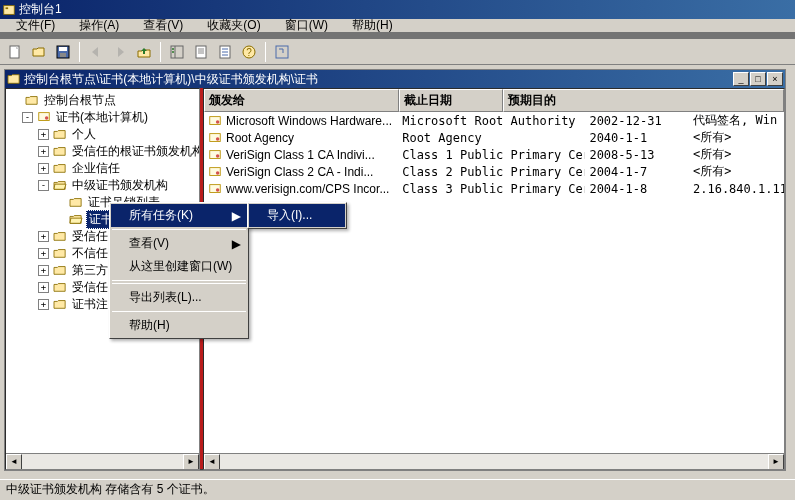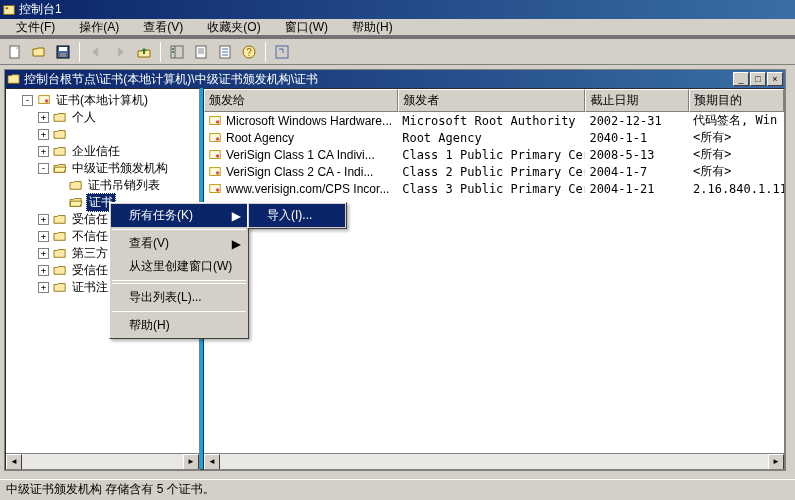--- a/index.html
+++ b/index.html
@@ -4,51 +4,51 @@
 <style>
 * { margin: 0; padding: 0; box-sizing: border-box; font-family: "Microsoft YaHei", "SimSun", Arial, sans-serif; }
 body { width: 795px; height: 500px; background: #d4d0c8; overflow: hidden; font-size: 12px; }
 
 .titlebar { height: 19px; background: linear-gradient(to right, #0a246a, #3a6ea5); color: white; display: flex; align-items: center; padding: 0 2px; }
 .titlebar .icon { width: 14px; height: 14px; margin-right: 3px; display: inline-flex; align-items: center; justify-content: center; }
 .titlebar .title { flex: 1; font-size: 12px; }
 .win-btns { display: flex; gap: 1px; }
 .win-btn { width: 16px; height: 14px; background: #d4d0c8; border: 1px solid; border-color: #fff #404040 #404040 #fff; font-size: 9px; line-height: 12px; text-align: center; color: black; cursor: pointer; }
 
-.menubar { height: 20px; background: #d4d0c8; display: flex; align-items: center; padding: 0 4px; border-bottom: 4px solid #737373; }
+.menubar { height: 20px; background: #d4d0c8; display: flex; align-items: center; padding: 0 4px; border-bottom: 7px solid #737373; }
 .menubar span { padding: 2px 6px; cursor: pointer; }
 
 .toolbar { height: 26px; background: #d4d0c8; display: flex; align-items: center; padding: 0 4px; gap: 2px; border-bottom: 1px solid #808080; }
 .tool-sep { width: 1px; height: 20px; background: #808080; margin: 0 3px; border-right: 1px solid #fff; }
 .tool-btn { width: 22px; height: 22px; display: inline-flex; align-items: center; justify-content: center; cursor: pointer; }
 .tool-btn svg { width: 16px; height: 16px; }
 .tool-btn.disabled { opacity: 0.4; cursor: default; }
 
 .workspace { position: relative; padding: 4px; height: 414px; }
 
-.mdi-child { position: absolute; border: 1px solid #808080; box-shadow: inset 1px 1px 0 #fff, inset -1px -1px 0 #404040; background: #0ea5e9; }
+.mdi-child { position: absolute; border: 1px solid #808080; box-shadow: inset 1px 1px 0 #fff, inset -1px -1px 0 #404040; background: #b91c1c; }
 .mdi-child .titlebar { height: 18px; }
 
 .child-body { display: flex; height: calc(100% - 18px); }
 
 .tree-panel { width: 195px; background: white; border: 1px inset #808080; overflow: auto; font-size: 12px; position: relative; }
 .tree { padding: 2px; }
 .tree-node { display: flex; align-items: center; white-space: nowrap; height: 16px; margin: 1px 0; }
 .expander { width: 11px; height: 11px; border: 1px solid #808080; background: white; text-align: center; line-height: 9px; font-size: 9px; margin-right: 3px; cursor: pointer; flex-shrink: 0; font-family: monospace; }
 .expander.leaf { visibility: hidden; }
 .tree-icon { width: 16px; height: 14px; margin-right: 2px; display: inline-flex; align-items: center; justify-content: center; flex-shrink: 0; }
 .tree-label { padding: 0 2px; cursor: pointer; }
 .tree-label.selected { background: #0a246a; color: white; border: 1px dotted #fff; }
 .indent-0 { padding-left: 2px; }
 .indent-1 { padding-left: 14px; }
 .indent-2 { padding-left: 30px; }
 .indent-3 { padding-left: 46px; }
 
 .list-panel { flex: 1; background: white; border: 1px inset #808080; margin-left: 3px; overflow: auto; font-size: 12px; position: relative; }
-.list-header { display: flex; background: #d4d0c8; position: sticky; top: 0; }
+.list-header { display: flex; background: #d4d0c8; position: sticky; top: 0; font-weight: bold; }
 .list-header .col { border: 1px solid; border-color: #fff #808080 #808080 #fff; padding: 2px 4px; font-size: 12px; }
 .list-row { display: flex; height: 17px; align-items: center; }
 .list-row .cell { padding: 0 4px; white-space: nowrap; overflow: hidden; font-family: "SimSun", monospace; }
 .row-icon { width: 16px; height: 14px; margin-right: 2px; display: inline-flex; align-items: center; flex-shrink: 0; }
 
 .hscroll { height: 16px; background: #d4d0c8; border-top: 1px solid #808080; display: flex; }
 .scroll-btn { width: 16px; height: 16px; background: #d4d0c8; border: 1px solid; border-color: #fff #404040 #404040 #fff; font-size: 8px; line-height: 14px; text-align: center; cursor: pointer; }
 .scroll-track { flex: 1; background: repeating-conic-gradient(#d4d0c8 0 25%, #fff 0 50%) 50% / 2px 2px; }
 
 .context-menu { position: absolute; background: #d4d0c8; border: 1px solid; border-color: #fff #404040 #404040 #fff; box-shadow: 2px 2px 3px rgba(0,0,0,0.3); z-index: 100; padding: 1px; font-size: 12px; }
@@ -176,20 +176,29 @@
         <span class="win-btn">_</span>
         <span class="win-btn">□</span>
         <span class="win-btn">×</span>
       </div>
     </div>
 
     <div class="child-body">
 
       <div class="tree-panel">
         <div class="tree">
+          <div class="tree-node indent-0">
+            <span class="expander leaf"></span>
+            <span class="tree-icon">
+                <svg class="folder-svg" viewBox="0 0 16 14">
+                  <path d="M1 4 L5 4 L6 3 L14 3 L14 12 L1 12 Z" fill="#ffe9a6" stroke="#8a6d00"></path>
+                </svg>
+              </span>
+            <span class="tree-label">控制台根节点</span>
+          </div>
           <div class="tree-node indent-1">
             <span class="expander">-</span>
             <span class="tree-icon">
                 <svg class="cert-svg" viewBox="0 0 16 16">
                   <rect x="2" y="3" width="12" height="9" fill="#fffbe0" stroke="#b89000"></rect>
                   <circle cx="11" cy="9" r="2" fill="#d4524e"></circle>
                 </svg>
               </span>
             <span class="tree-label">证书(本地计算机)</span>
           </div>
@@ -202,20 +211,21 @@
               </span>
             <span class="tree-label">个人</span>
           </div>
           <div class="tree-node indent-2">
             <span class="expander">+</span>
             <span class="tree-icon">
                 <svg class="folder-svg" viewBox="0 0 16 14">
                   <path d="M1 4 L5 4 L6 3 L14 3 L14 12 L1 12 Z" fill="#ffe9a6" stroke="#8a6d00"></path>
                 </svg>
               </span>
+            <span class="tree-label">受信任的根证书颁发机构</span>
           </div>
           <div class="tree-node indent-2">
             <span class="expander">+</span>
             <span class="tree-icon">
                 <svg class="folder-svg" viewBox="0 0 16 14">
                   <path d="M1 4 L5 4 L6 3 L14 3 L14 12 L1 12 Z" fill="#ffe9a6" stroke="#8a6d00"></path>
                 </svg>
               </span>
             <span class="tree-label">企业信任</span>
           </div>
@@ -297,21 +307,20 @@
         <div class="hscroll" style="position:absolute;bottom:0;left:0;right:0;">
           <span class="scroll-btn">◄</span>
           <div class="scroll-track"></div>
           <span class="scroll-btn">►</span>
         </div>
       </div>
 
       <div class="list-panel">
         <div class="list-header">
           <div class="col" style="width:195px">颁发给</div>
-          <div class="col" style="width:188px">颁发者</div>
           <div class="col" style="width:104px">截止日期</div>
           <div class="col" style="flex:1;min-width:95px">预期目的</div>
         </div>
         <div id="list-rows">
             <div class="list-row">
               <div class="cell" style="width:195px;display:flex;align-items:center">
                 <span class="row-icon">
                   <svg class="cert-svg" viewBox="0 0 16 16">
                     <rect x="2" y="3" width="12" height="9" fill="#fffbe0" stroke="#b89000"></rect>
                     <circle cx="11" cy="9" r="2" fill="#d4524e"></circle>
@@ -369,21 +378,21 @@
               <div class="cell" style="width:195px;display:flex;align-items:center">
                 <span class="row-icon">
                   <svg class="cert-svg" viewBox="0 0 16 16">
                     <rect x="2" y="3" width="12" height="9" fill="#fffbe0" stroke="#b89000"></rect>
                     <circle cx="11" cy="9" r="2" fill="#d4524e"></circle>
                   </svg>
                 </span>
                 <span>www.verisign.com/CPS Incor...</span>
               </div>
               <div class="cell" style="width:188px">Class 3 Public Primary Certi...</div>
-              <div class="cell" style="width:104px">2004-1-21</div>
+              <div class="cell" style="width:104px">2004-1-8</div>
               <div class="cell" style="flex:1;min-width:95px">2.16.840.1.11</div>
             </div>
           </div>
         <div class="hscroll" style="position:absolute;bottom:0;left:0;right:0;">
           <span class="scroll-btn">◄</span>
           <div class="scroll-track"></div>
           <span class="scroll-btn">►</span>
         </div>
       </div>
     </div>

